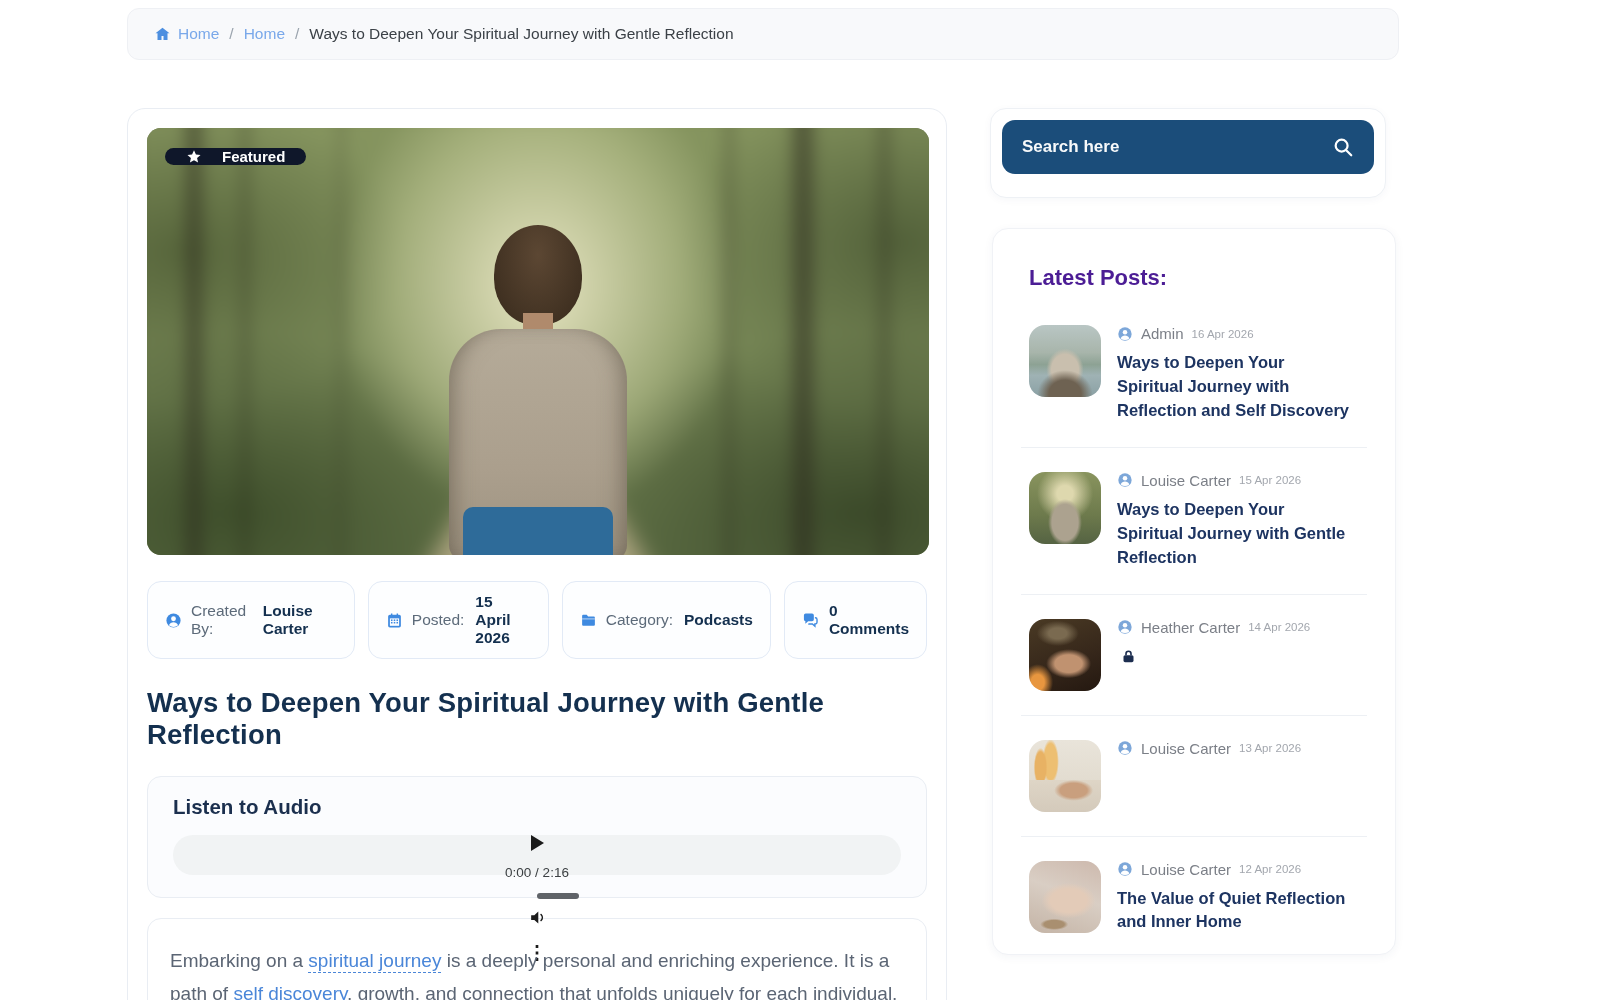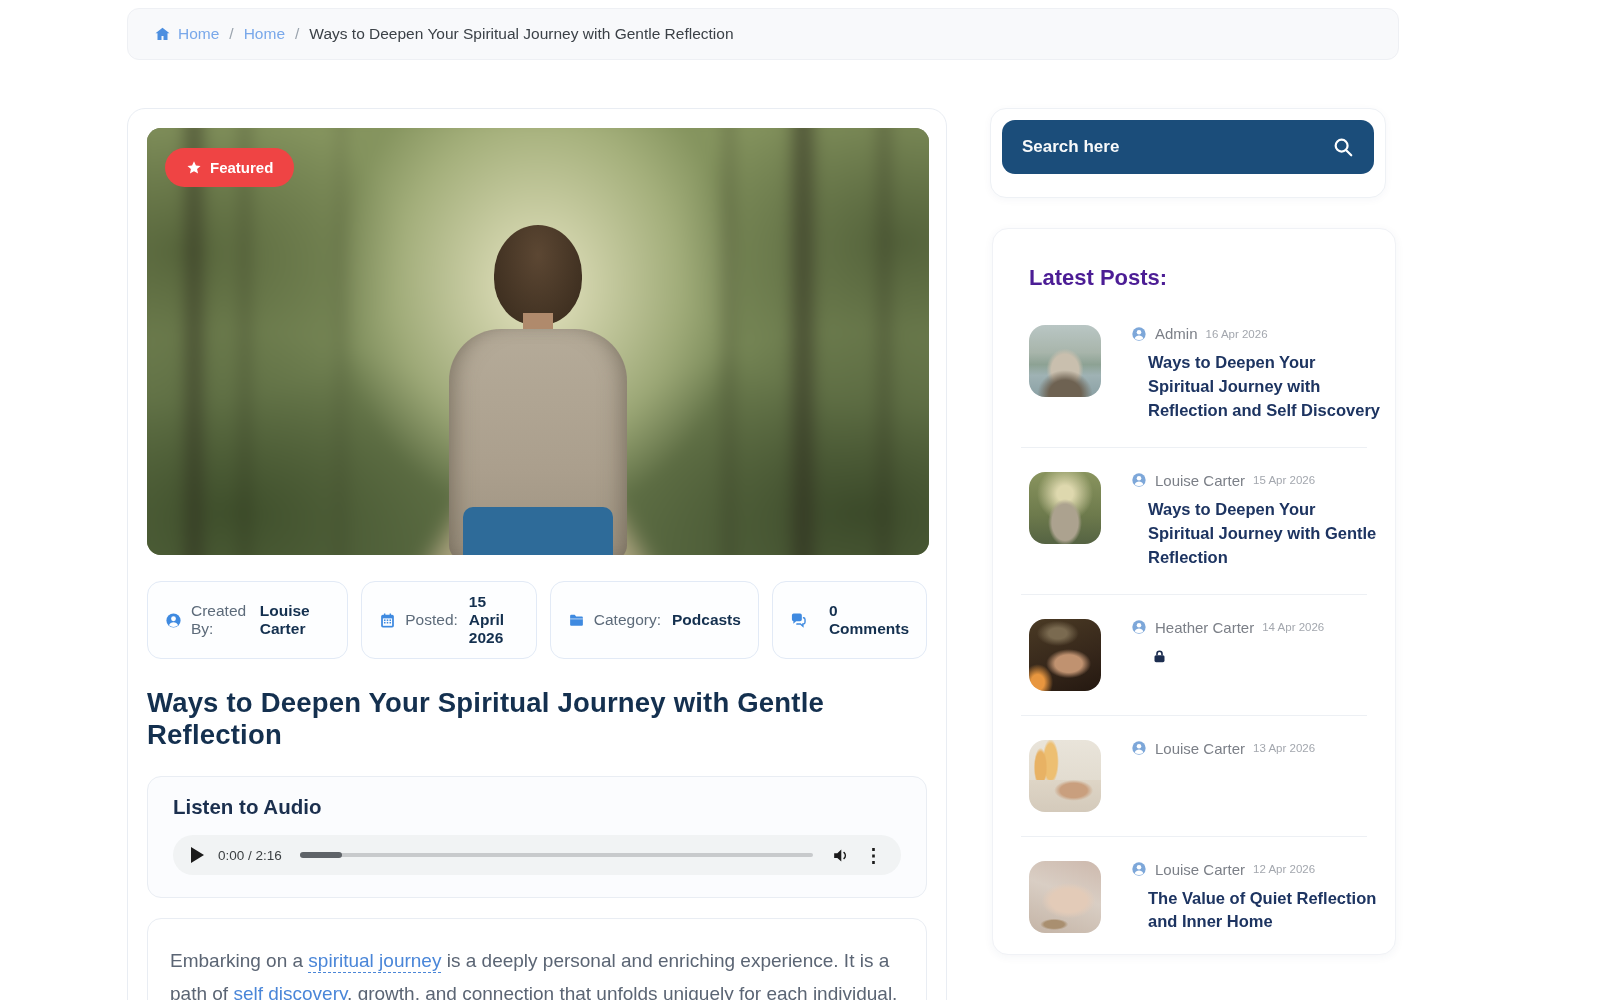--- a/index.html
+++ b/index.html
@@ -37,36 +37,36 @@
   .person { position:absolute; left:50%; bottom:0; transform:translateX(-50%); width:200px; height:330px; }
   .person .hair { position:absolute; left:50%; top:0; transform:translateX(-50%); width:88px; height:100px;
       background:radial-gradient(ellipse at 50% 30%, #5c4733, #3e2f20 80%); border-radius:50% 50% 46% 46%; }
   .person .neck { position:absolute; left:50%; top:88px; transform:translateX(-50%); width:30px; height:30px; background:#b08a6c; }
   .person .torso { position:absolute; left:50%; top:104px; transform:translateX(-50%); width:178px; height:232px;
       background:linear-gradient(180deg,#b5ab99 0%, #ab9f8d 60%, #9d9280 100%); border-radius:52px 52px 16px 16px;
       box-shadow:inset 16px 0 22px -12px rgba(90,82,66,.6), inset -16px 0 22px -12px rgba(90,82,66,.6); }
   .person .jeans { position:absolute; left:50%; bottom:-4px; transform:translateX(-50%); width:150px; height:52px;
       background:#2e6b99; border-radius:10px 10px 0 0; }
 
-  .badge-featured { position:absolute; left:18px; top:20px; background:#ef4444; color:#fff;
-      font-weight:bold; font-size:15px; padding:11px 21px; border-radius:26px;
-      display:flex; align-items:center; gap:8px; }
+  .badge-featured { position:absolute; left:18px; top:20px; background:#0f172a; color:#fff;
+      font-weight:bold; font-size:15px; padding:0 21px; border-radius:26px;
+      display:flex; align-items:center; gap:20px; }
 
   .meta-row { display:flex; gap:13px; margin-top:26px; }
   .meta-pill { background:#fdfeff; border:1px solid #e2eaf6; border-radius:14px; padding:11px 17px;
       display:flex; align-items:center; gap:9px; font-size:15.5px; color:#5d6b7a; }
   .meta-pill b { color:#14304f; margin-left:2px; }
-  .meta-pill.comments b { margin-left:12px; }
+  .meta-pill.comments b { margin-left:0; }
 
   .post-title { margin-top:28px; font-size:27.5px; font-weight:bold; color:#14304f; letter-spacing:.2px; }
 
   .audio-card { margin-top:25px; background:#fbfcfe; border:1px solid #e9edf3; border-radius:14px; padding:18px 25px 22px; }
   .audio-heading { font-size:20.5px; font-weight:bold; color:#1b2f4e; margin-bottom:16px; }
   .audio-player { height:40px; background:#f1f3f4; border-radius:20px; display:flex; align-items:center;
-      padding:0 18px; gap:14px; }
+      padding:0 18px; gap:14px;flex-direction:column; }
   .play-btn { width:0; height:0; border-top:8px solid transparent; border-bottom:8px solid transparent;
       border-left:13px solid #1b1b1b; cursor:pointer; }
   .audio-time { font-size:13.5px; color:#3c4043; white-space:nowrap; }
   .audio-track { flex:1; height:4px; background:#c8cacc; border-radius:2px; position:relative; margin:0 4px; cursor:pointer; }
   .audio-track .played { position:absolute; left:0; top:-1px; width:42px; height:6px; background:#5f6368; border-radius:3px; }
   .vol-icon, .kebab { color:#1b1b1b; cursor:pointer; display:flex; align-items:center; }
   .kebab { font-size:19px; letter-spacing:0; font-weight:bold; }
 
   .body-card { margin-top:20px; border:1px solid #e9edf3; border-radius:14px; padding:26px 22px; background:#fff; }
   .body-text { font-size:19px; line-height:1.72; color:#5b6574; }
@@ -78,28 +78,28 @@
       border:1px solid #eef1f5; border-radius:16px; box-shadow:0 2px 8px rgba(30,50,90,.04); padding:11px; }
   .search-box { width:100%; height:54px; background:#1b4d7a; border-radius:13px; display:flex;
       align-items:center; padding:0 20px; }
   .search-box input { flex:1; background:transparent; border:none; outline:none; color:#fff;
       font-size:17px; font-weight:bold; font-family:"Liberation Sans",sans-serif; }
   .search-box input::placeholder { color:#ffffff; opacity:.97; }
 
   .latest-card { position:absolute; left:992px; top:228px; width:404px; height:727px; background:#fff;
       border:1px solid #f0f2f6; border-radius:16px; box-shadow:0 2px 10px rgba(30,50,90,.05); padding:24px 28px; overflow:hidden; }
   .latest-heading { font-size:22px; font-weight:bold; color:#4c1d95; margin:12px 0 10px 8px; }
-  .post-item { display:flex; gap:30px; padding:24px 0 24px 8px; cursor:pointer; }
+  .post-item { display:flex; gap:16px; padding:24px 0 24px 8px; cursor:pointer; }
   .post-item + .divider { border-top:1px solid #edf0f4; }
   .divider { border-top:1px solid #edf0f4; }
   .thumb { width:72px; height:72px; border-radius:16px; flex:none; }
   .p-meta { display:flex; align-items:center; gap:8px; margin-bottom:9px; }
   .p-author { color:#7b7f87; font-size:15px; }
   .p-date { color:#a3a7ae; font-size:11.5px; }
-  .p-title { color:#1d3461; font-weight:bold; font-size:16.5px; line-height:1.45; width:238px;margin-left:17px; }
+  .p-title { color:#1d3461; font-weight:bold; font-size:16.5px; line-height:1.45; width:238px; }
   .lock { display:inline-block; vertical-align:-2px; margin-left:4px; }
 
   
   .th1 { background:
       radial-gradient(ellipse 46px 40px at 50% 96%, #6e6252 35%, rgba(0,0,0,0) 60%),
       radial-gradient(ellipse 30px 34px at 50% 62%, #c9bfae 45%, rgba(0,0,0,0) 62%),
       linear-gradient(180deg,#b9c6c4 0%, #a8b5ab 38%, #8da294 55%, #9fb2b4 70%, #8aa0a4 100%); }
   .th2 { background:
       radial-gradient(ellipse 26px 36px at 50% 70%, #aca28f 50%, rgba(0,0,0,0) 65%),
       radial-gradient(ellipse 40px 40px at 50% 30%, #ded8ae 20%, rgba(0,0,0,0) 70%),

